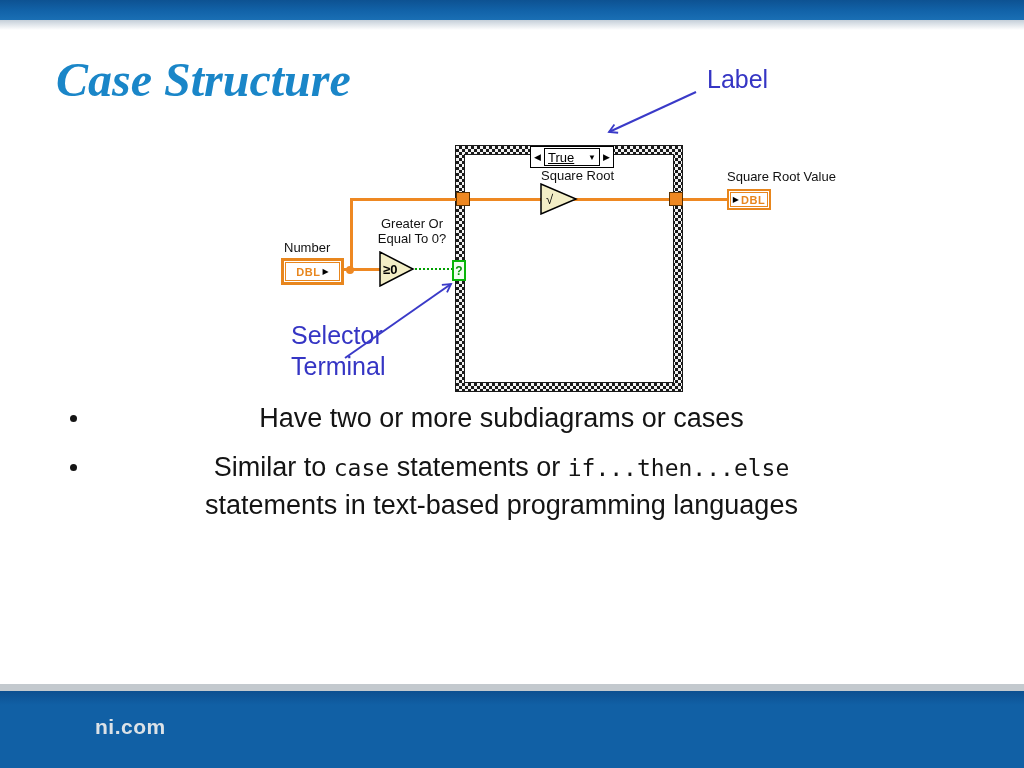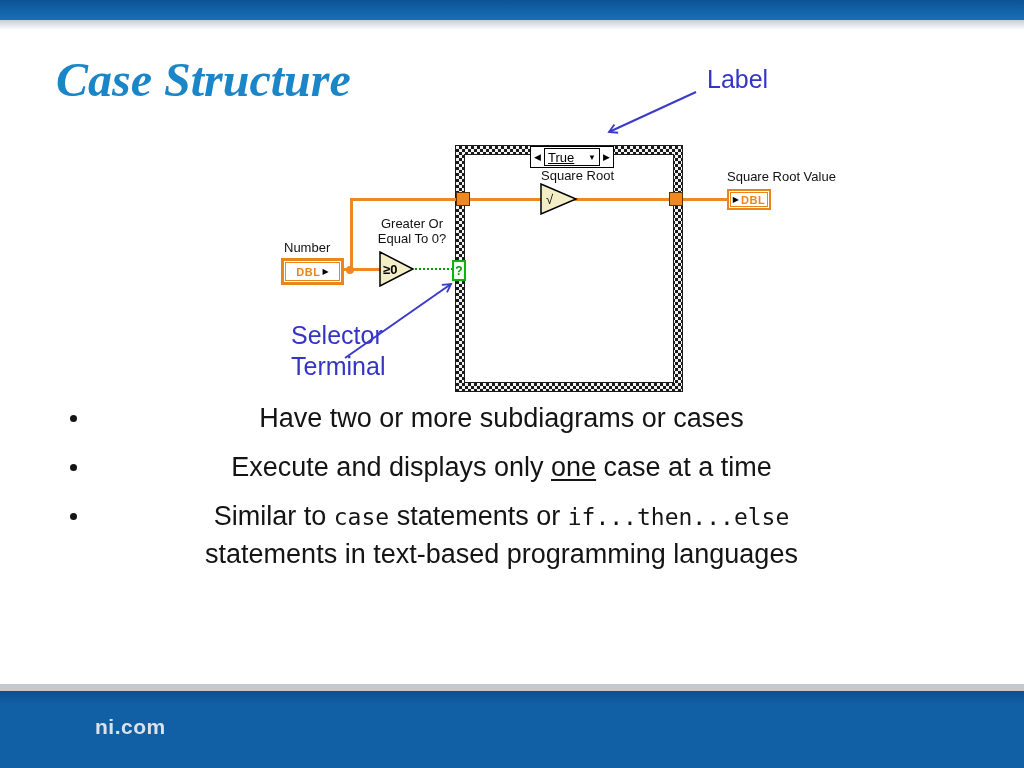--- a/index.html
+++ b/index.html
@@ -174,23 +174,20 @@
       </div>
     </div>
 
   </div>
 
   <ul class="bullets">
     <li>
       <span>Have two or more subdiagrams or cases</span>
     </li>
     <li>
-      <span>Execute and displays only </span><span class="u">one</span><span> case at a time</span>
-    </li>
-    <li>
       <div><span>Similar to </span><span class="code">case</span><span> statements or </span><span class="code">if...then...else</span></div>
       <div><span>statements in text-based programming languages</span></div>
     </li>
   </ul>
 
   <div class="footer-strip"></div>
   <div class="footer-bar">
     <span class="footer-url">ni.com</span>
   </div>
 

